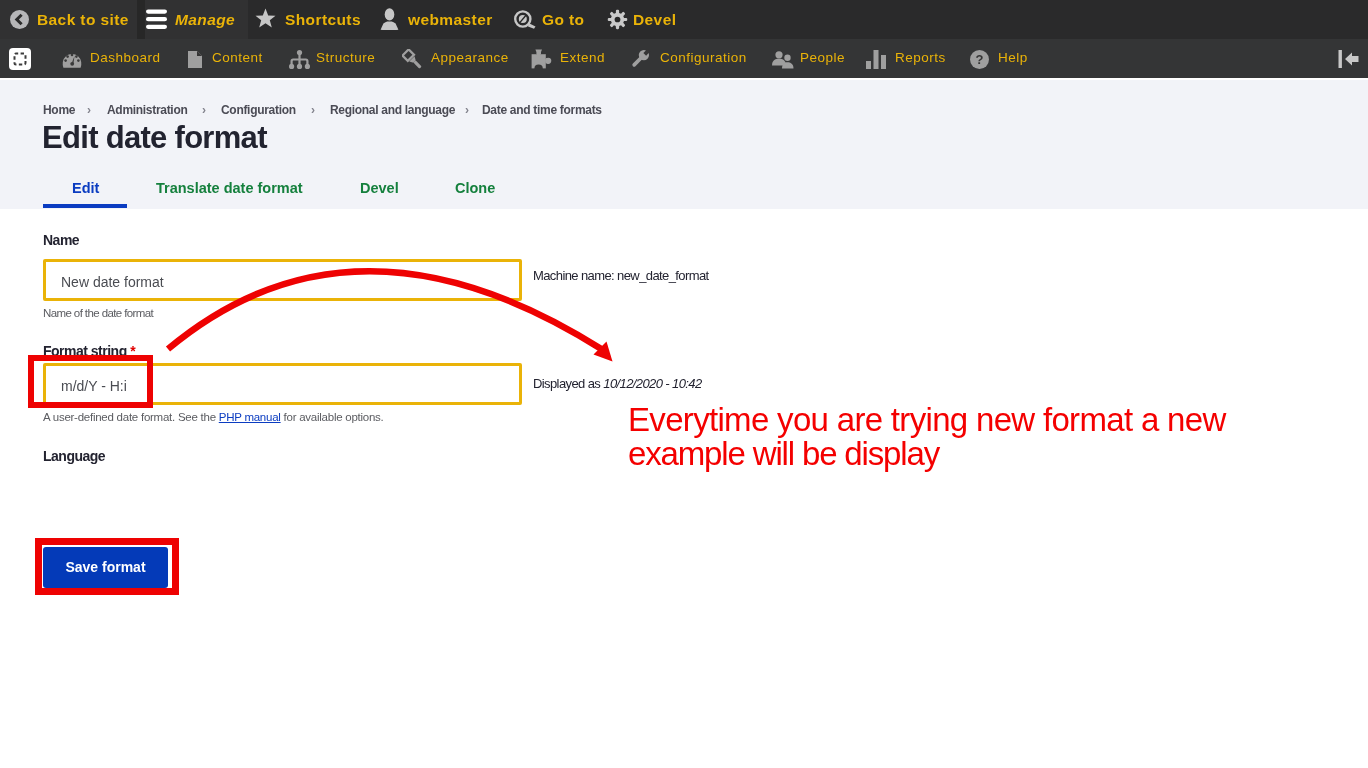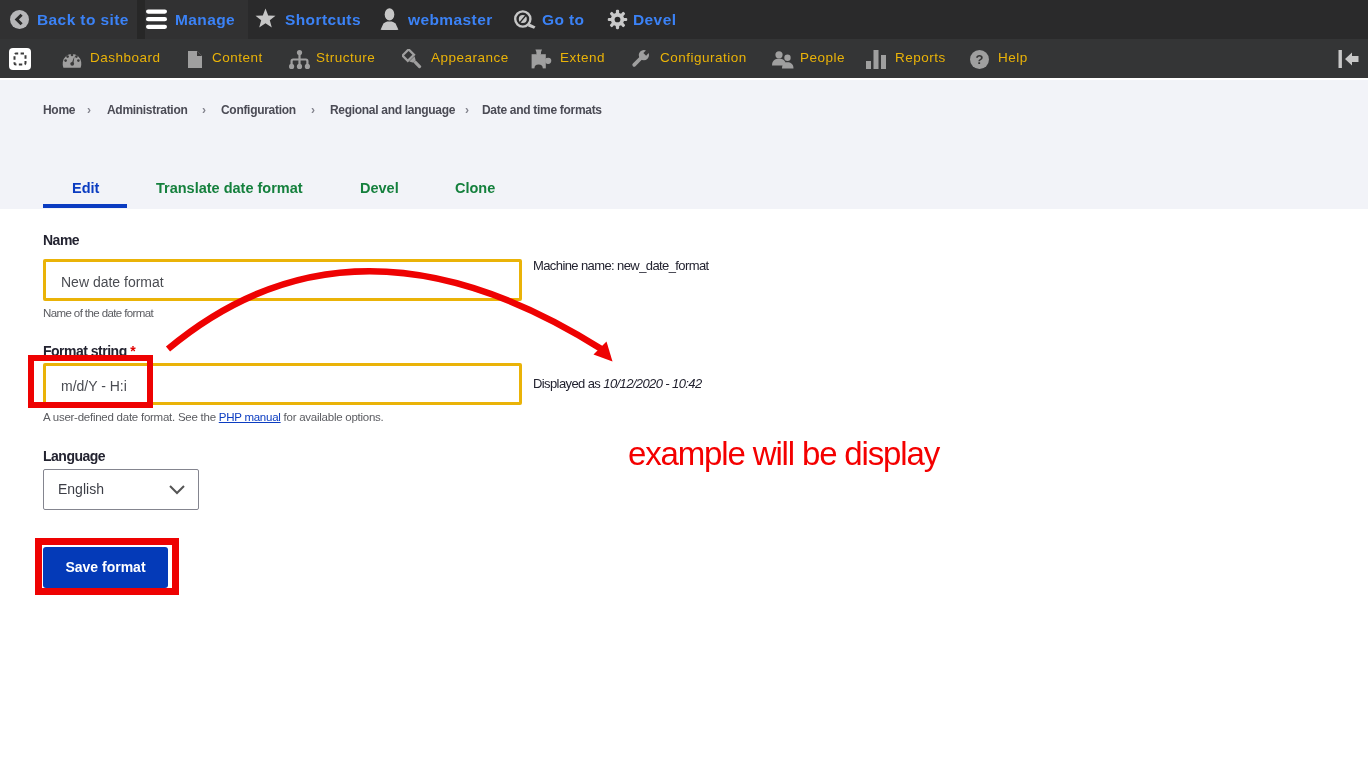--- a/index.html
+++ b/index.html
@@ -2,21 +2,21 @@
 <html><head>
 <meta charset="utf-8">
 <style>
   * { margin:0; padding:0; box-sizing:border-box; }
   html,body { width:1368px; height:768px; background:#fff; font-family:"Liberation Sans", sans-serif; }
   #page { position:relative; width:1368px; height:768px; overflow:hidden; }
   .abs { position:absolute; }
   
   #bar1 { position:absolute; left:0; top:0; width:1368px; height:39px; background:#2a2a2b; }
   #bar1 .tabbg { position:absolute; top:0; height:39px; background:#313132; }
-  .b1txt { position:absolute; top:11px; font-size:15.5px; font-weight:bold; letter-spacing:0.4px; color:#3b82f6; white-space:nowrap; }
+  .b1txt { position:absolute; top:11px; font-size:15.5px; font-weight:bold; letter-spacing:0.4px; color:#eab308; white-space:nowrap; }
   
   #bar2 { position:absolute; left:0; top:39px; width:1368px; height:39px; background:#343536; }
   .b2txt { position:absolute; top:11px; font-size:13.5px; letter-spacing:0.5px; color:#eab308; white-space:nowrap; }
   #whitestrip { position:absolute; left:0; top:78px; width:1368px; height:2px; background:#ffffff; }
   #band { position:absolute; left:0; top:80px; width:1368px; height:129px; background:#f2f3f8; }
   
   .crumb { position:absolute; top:103px; font-size:12px; font-weight:bold; letter-spacing:-0.3px; color:#4b4b55; white-space:nowrap; }
   .crumb.sep { color:#84848e; }
   
   #title { position:absolute; left:42px; top:120px; font-size:31px; font-weight:bold; color:#222330; letter-spacing:-0.7px; }
@@ -44,21 +44,21 @@
     <svg class="abs" style="left:10px; top:10px;" width="19" height="19" viewBox="0 0 19 19">
       <circle cx="9.5" cy="9.5" r="9.5" fill="#b6b6b8"></circle>
       <path d="M11.6 4.8 L6.8 9.5 L11.6 14.2" stroke="#2b2b2b" stroke-width="3" fill="none"></path>
     </svg>
     <div class="b1txt" style="left:37px;">Back to site</div>
     <svg class="abs" style="left:146px; top:9px;" width="21" height="21" viewBox="0 0 21 21">
       <rect x="0" y="0.5" width="21" height="4.2" rx="2.1" fill="#fff"></rect>
       <rect x="0" y="8.1" width="21" height="4.2" rx="2.1" fill="#fff"></rect>
       <rect x="0" y="15.7" width="21" height="4.2" rx="2.1" fill="#fff"></rect>
     </svg>
-    <div class="b1txt" style="left:175px;">Manage</div>
+    <div class="b1txt" style="left:175px;font-style:italic;">Manage</div>
     <svg class="abs" style="left:255px; top:8px;" width="21" height="21" viewBox="0 0 21 21">
       <path d="M10.5 0.5 L13.2 7.4 L20.5 7.7 L14.8 12.3 L16.8 19.4 L10.5 15.3 L4.2 19.4 L6.2 12.3 L0.5 7.7 L7.8 7.4 Z" fill="#c6c6c6"></path>
     </svg>
     <div class="b1txt" style="left:285px;">Shortcuts</div>
     <svg class="abs" style="left:379px; top:8px;" width="21" height="22" viewBox="0 0 21 22">
       <ellipse cx="10.5" cy="6.4" rx="4.8" ry="6.2" fill="#c6c6c6"></ellipse>
       <path d="M1.6 21.7 L4.4 15.6 Q6.6 13.9 8.2 13.6 L12.8 13.6 Q14.4 13.9 16.6 15.6 L19.4 21.7 Q14 22.2 10.5 22.2 Q7 22.2 1.6 21.7 Z" fill="#c6c6c6"></path>
     </svg>
     <div class="b1txt" style="left:408px;">webmaster</div>
     <svg class="abs" style="left:513px; top:9px;" width="25" height="20" viewBox="0 0 25 20">
@@ -180,47 +180,43 @@
   <div class="crumb" style="left:43px;">Home</div>
   <div class="crumb sep" style="left:87px;">›</div>
   <div class="crumb" style="left:107px;">Administration</div>
   <div class="crumb sep" style="left:202px;">›</div>
   <div class="crumb" style="left:221px;">Configuration</div>
   <div class="crumb sep" style="left:311px;">›</div>
   <div class="crumb" style="left:330px;">Regional and language</div>
   <div class="crumb sep" style="left:465px;">›</div>
   <div class="crumb" style="left:482px;">Date and time formats</div>
 
+  <div id="title">Edit date format</div>
 
   <div class="tab" style="left:72px; color:#0b3cc1;">Edit</div>
   <div class="tab" style="left:156px;">Translate date format</div>
   <div class="tab" style="left:360px;">Devel</div>
   <div class="tab" style="left:455px;">Clone</div>
   <div id="tabline"></div>
 
   <div class="lbl" style="left:43px; top:232px;">Name</div>
   <div class="inputbox" style="top:259px;">New date format</div>
-  <div class="side" style="top:258px;">Machine name: new_date_format</div>
+  <div class="side" style="top:268px;">Machine name: new_date_format</div>
   <div class="desc" style="top:307px; letter-spacing:-0.6px;">Name of the date format</div>
 
   <div class="lbl" style="left:43px; top:343px;">Format string <span style="color:#e00000;">*</span></div>
   <div class="inputbox" style="top:363px;">m/d/Y - H:i</div>
   <div class="side" style="top:376px;">Displayed as <i>10/12/2020 - 10:42</i></div>
   <div class="desc" style="top:411px;">A user-defined date format. See the <span style="color:#0b3cc1; text-decoration:underline;">PHP manual</span> for available options.</div>
 
   <div class="lbl" style="left:43px; top:448px;">Language</div>
-  <div id="selectbox">
-    <span>English</span>
-    <svg class="abs" style="left:125px; top:15px;" width="16" height="10" viewBox="0 0 16 10">
-      <path d="M1 1 L8 8 L15 1" fill="none" stroke="#555" stroke-width="2"></path>
-    </svg>
-  </div>
 
   <div id="savebtn">Save format</div>
 
+  <div class="redtxt" style="left:628px; top:401px;">Everytime you are trying new format a new</div>
   <div class="redtxt" style="left:628px; top:435px; letter-spacing:-1.15px;">example will be display</div>
 
   <svg id="overlay" width="1368" height="768" viewBox="0 0 1368 768">
     <rect x="31" y="358" width="119" height="47" fill="none" stroke="#ee0202" stroke-width="6"></rect>
     <rect x="38.5" y="541.5" width="137" height="50" fill="none" stroke="#ee0202" stroke-width="7"></rect>
     <path d="M168 349 Q355 193 603 350" fill="none" stroke="#ee0202" stroke-width="6.5"></path>
     <path d="M612.5 361.5 L593.5 354.5 L606.5 341.5 Z" fill="#ee0202"></path>
   </svg>
 </div>
 

